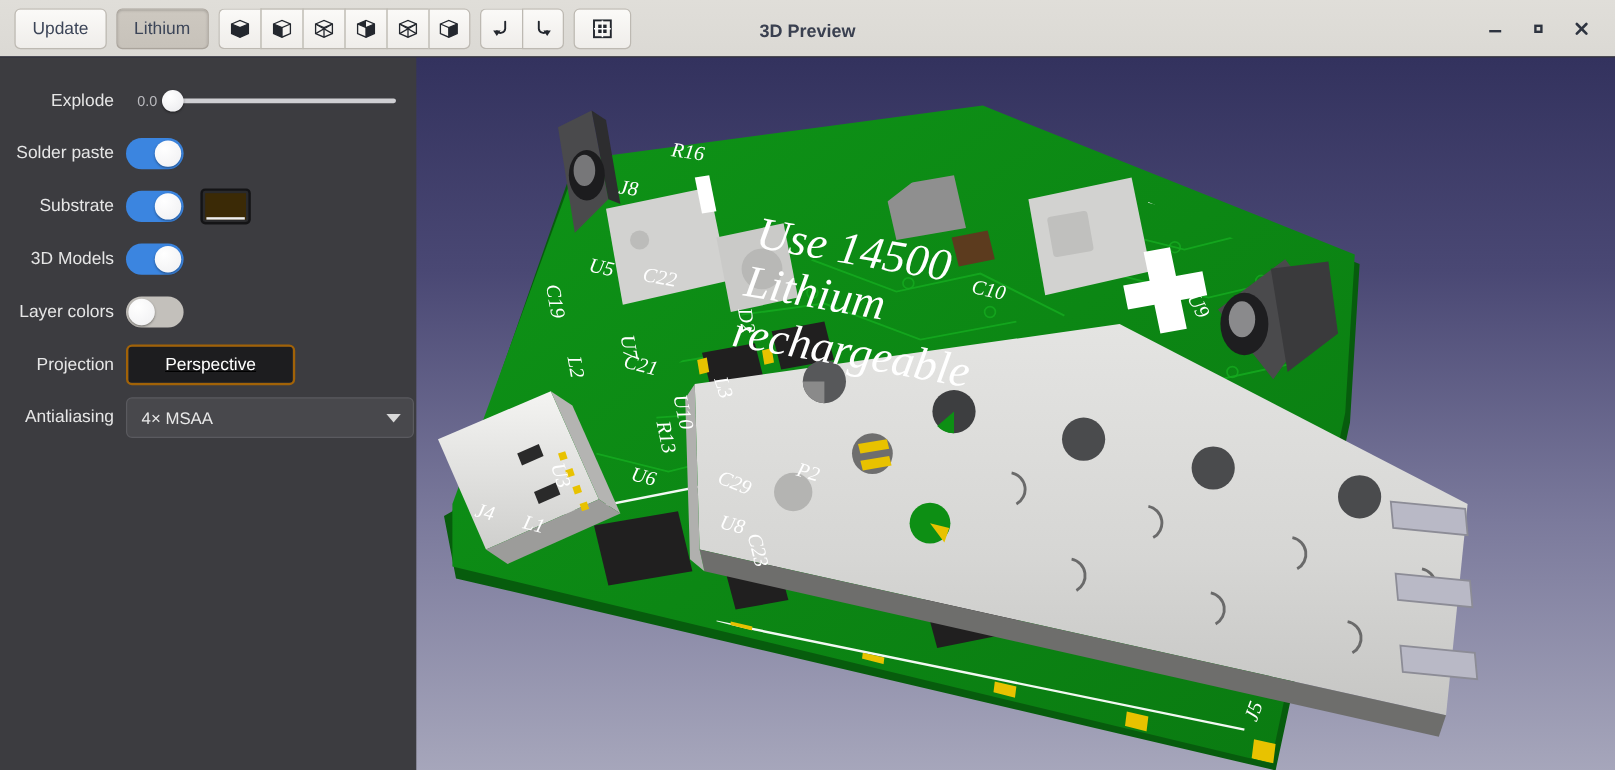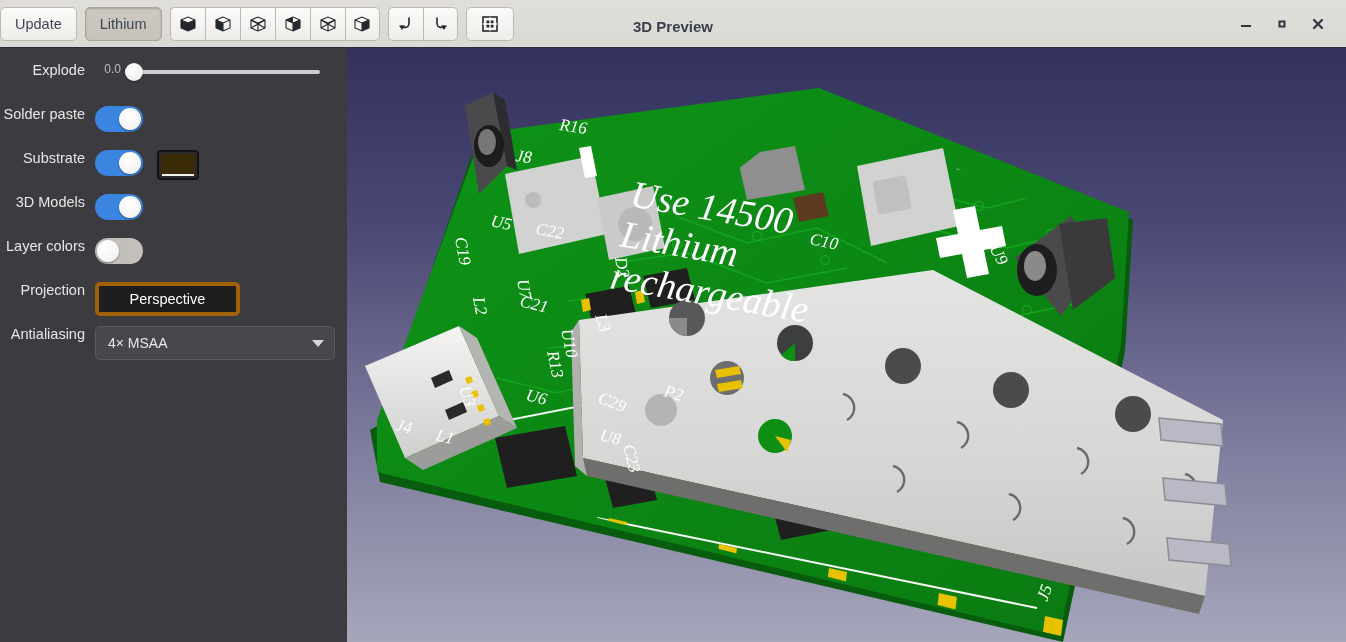--- a/index.html
+++ b/index.html
@@ -10,21 +10,21 @@
     background: #3c3c40;
   }
   .app { position: relative; width: 1346px; height: 642px; display: flex; flex-direction: column; }
 
   
   .titlebar {
     height: 48px; flex: 0 0 48px;
     background: linear-gradient(180deg,#e0ded9 0%, #dbd9d4 100%);
     border-bottom: 1px solid #2c2c3a;
     display: flex; align-items: center; position: relative;
-    padding: 0 0;
+    padding: 0 12px;
   }
   .tb-group { display: flex; align-items: center; }
   .btn {
     height: 34px; min-width: 34px;
     background: linear-gradient(180deg,#fbfaf8 0%, #efedea 100%);
     border: 1px solid #bdb9b2;
     border-radius: 5px;
     color: #3c4558; font-size: 14.5px;
     display: flex; align-items: center; justify-content: center;
     padding: 0 14px; margin-right: 8px; cursor: pointer;
@@ -56,22 +56,23 @@
   .main { flex: 1; display: flex; min-height: 0; }
 
   
   .sidebar {
     width: 347px; flex: 0 0 347px;
     background: #3c3c40;
     padding: 14px 0 0 0;
     position: relative;
   }
   .row {
-    display: flex; align-items: flex-start;
+    display: flex; align-items: center;
     height: 44px;
+    padding-left: 10px;
   }
   .row-label {
     width: 85px; text-align: right; margin-right: 10px;
     color: #e6e6e6; font-size: 14.5px;
     white-space: nowrap;
   }
   
   .slider-val { color: #b9b9bd; font-size: 12px; width: 26px; text-align: right; margin-right: 4px; }
   .slider-wrap { position: relative; width: 195px; height: 20px; display: flex; align-items: center; }
   .slider-track { position: absolute; left: 0; right: 0; height: 4px; background: #cfcfd3; border-radius: 2px; }
@@ -109,21 +110,21 @@
   }
   
   .select {
     height: 34px; background: #48484c; border: 1px solid #5a5a5f; border-radius: 5px;
     display: flex; align-items: center; justify-content: space-between;
     color: #e8e8e8; font-size: 14px; padding: 0 10px 0 12px; cursor: pointer;
   }
   .caret { width: 0; height: 0; border-left: 6px solid transparent; border-right: 6px solid transparent;
            border-top: 7px solid #d8d8d8; margin-left: 10px; }
   
-  .segctl { display: flex; height: 34px; border: 4px solid #a16207; border-radius: 5px; overflow: hidden; }
+  .segctl { display: flex; height: 34px; border: 2px solid #a16207; border-radius: 5px; overflow: hidden; text-decoration: underline; }
   .segctl .opt {
     display: flex; align-items: center; justify-content: center;
     width: 137px; font-size: 14.5px; color: #d9d9d9; cursor: pointer;
     background: #47474b;
   }
   .segctl .opt.active { background: #1d1d1f; color: #ffffff; }
 
   
   .viewport {
     flex: 1; position: relative; overflow: hidden;

